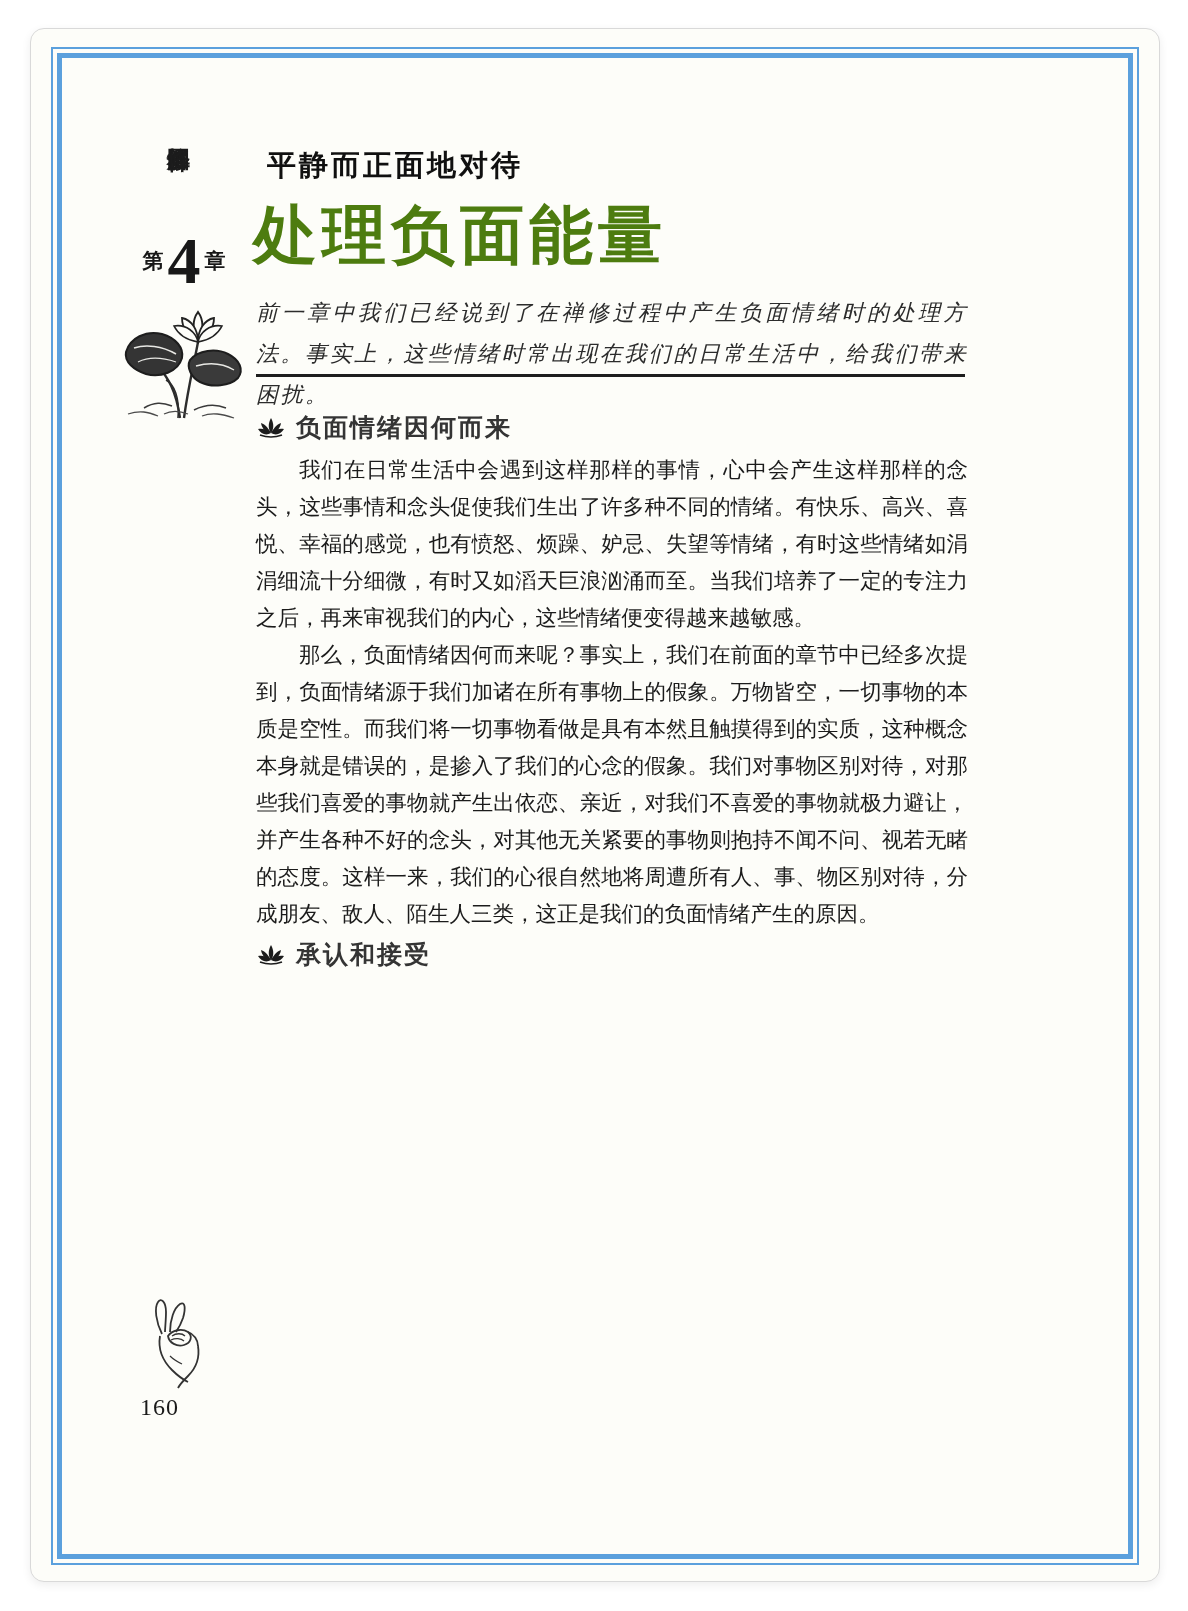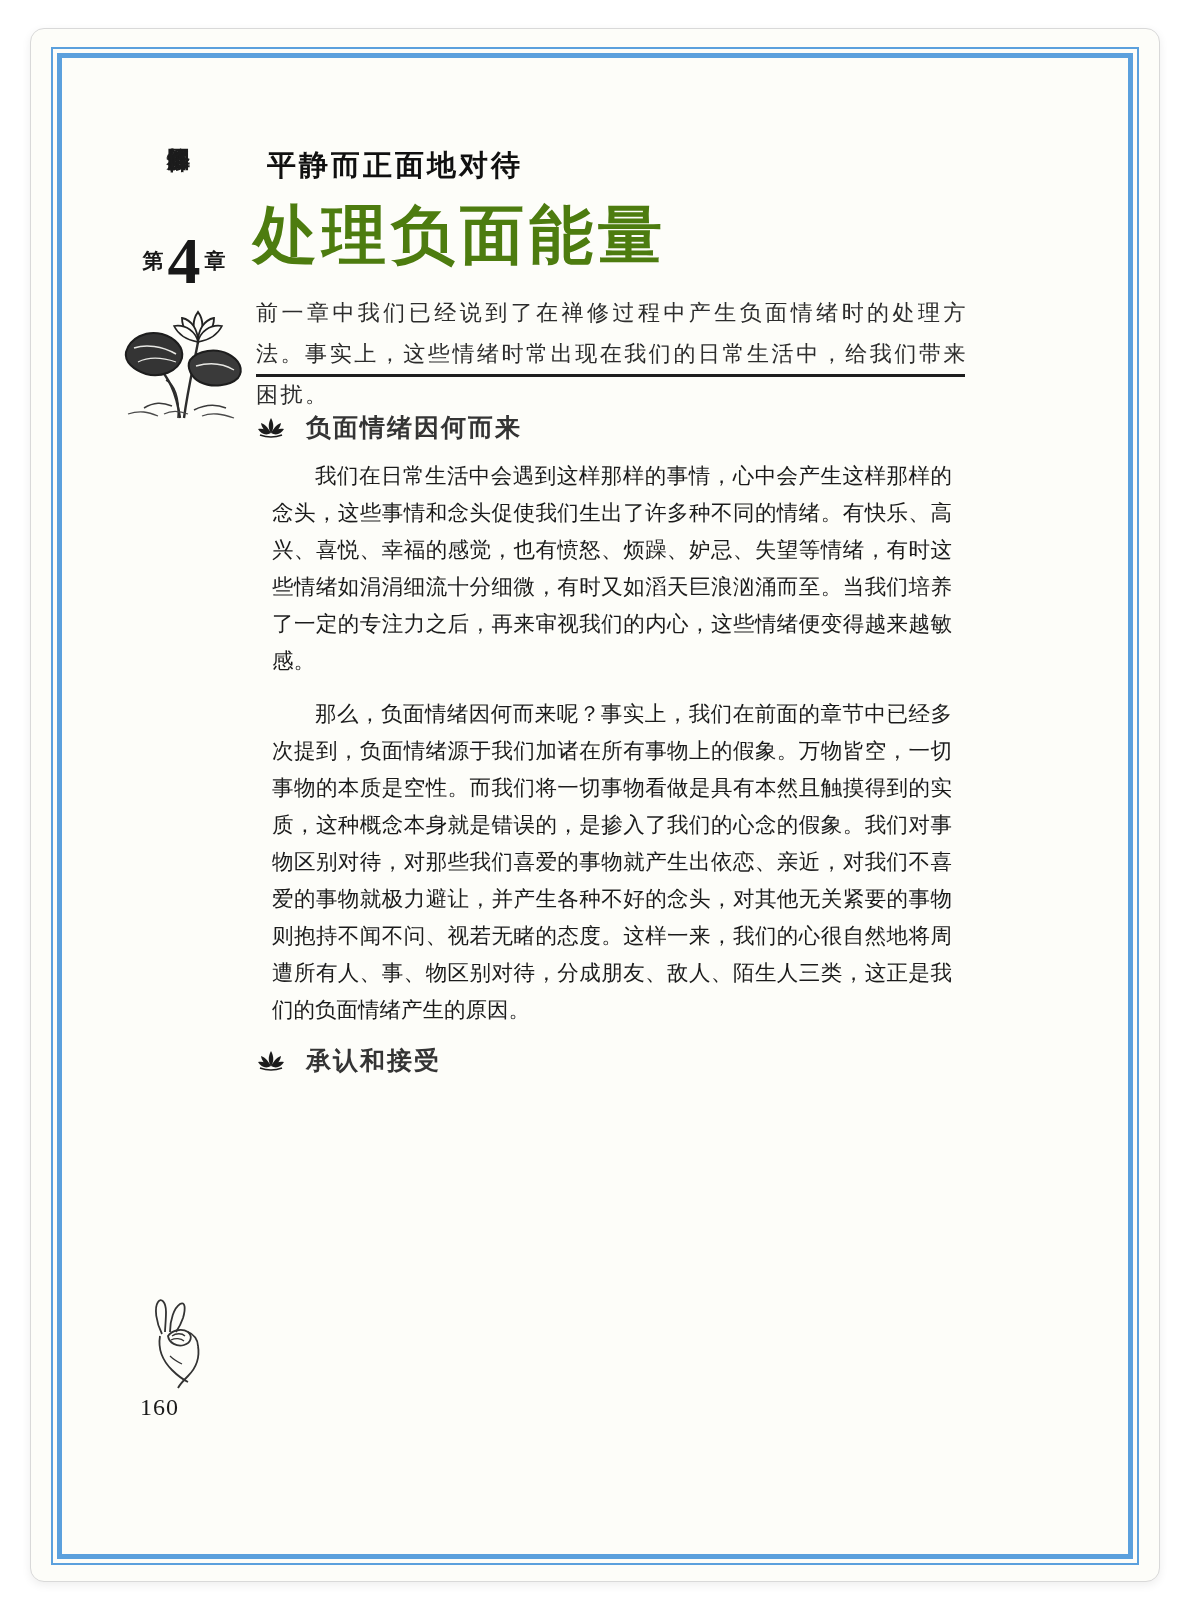--- a/index.html
+++ b/index.html
@@ -68,43 +68,44 @@
   }
   .main-title{
     position:absolute;left:253px;top:192px;
     font-family:"Liberation Serif", serif;
     font-size:64px;font-weight:900;color:#4d7c0f;
     letter-spacing:5px;white-space:nowrap;
   }
   .intro{
     position:absolute;left:256px;top:292px;width:712px;
     font-family:"DejaVu Serif", serif;
+    font-style:italic;
     font-size:22px;line-height:41px;color:#2c2c2c;
     letter-spacing:2.5px;
     text-align:justify;
   }
   .intro-rule{
     position:absolute;left:256px;top:374px;width:709px;height:3px;
     background:#1e1e1e;
   }
   
   .content{
     position:absolute;left:256px;top:412px;width:712px;
     color:#1b1b1b;
   }
   .sec-heading{
-    display:flex;align-items:center;gap:20px;
+    display:flex;align-items:center;gap:10px;
     font-family:"Liberation Serif", serif;
     font-size:25px;font-weight:bold;color:#343434;
     letter-spacing:2px;
     margin:0 0 10px 0;height:30px;text-align:center;
   }
   .sec-heading .lotus-icon{flex:0 0 auto;display:inline-flex;}
   .content p{
-    margin:16px;
+    margin:0;
     font-size:21.5px;line-height:37px;
     text-indent:2em;
     text-align:justify;
     color:#1b1b1b;
   }
   .content .bold{font-weight:normal;}
   .sec2{margin-top:6px;}
 </style>
 </head>
 <body>

